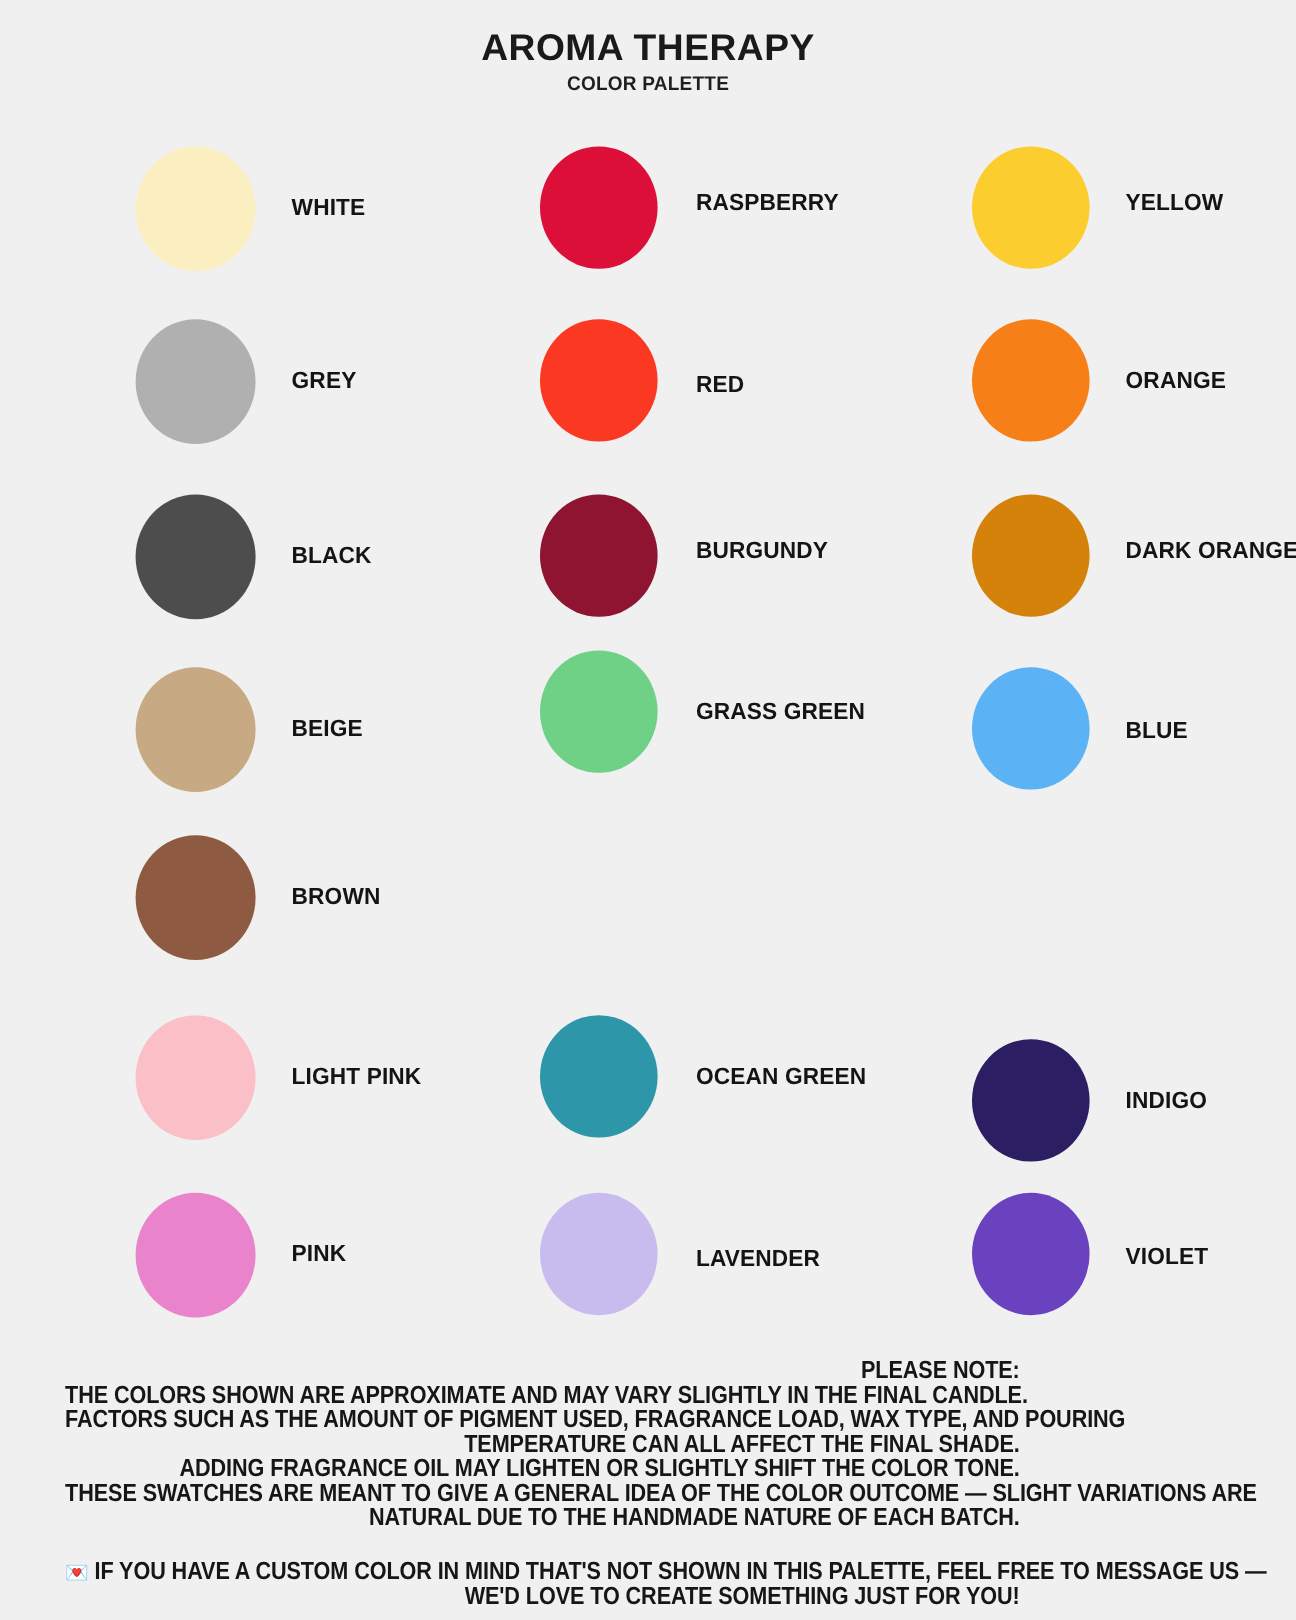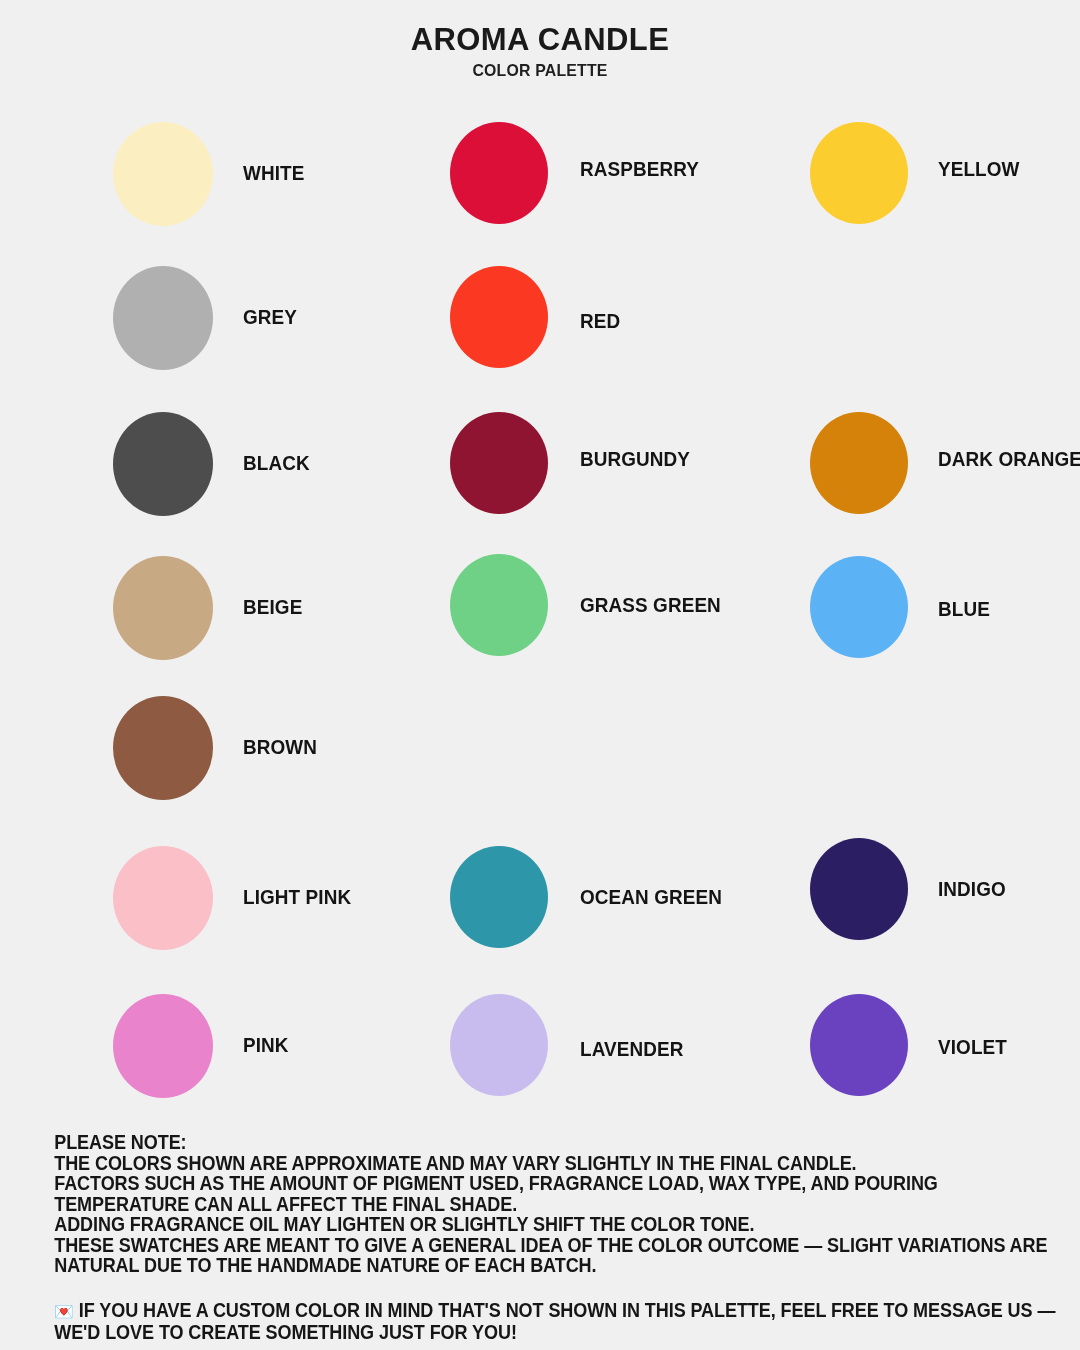--- a/index.html
+++ b/index.html
@@ -89,21 +89,21 @@
   .col-0 .swatch-label { left: 243px; }
   .col-1 .swatch-label { left: 240px; }
   .col-2 .swatch-label { left: 238px; }
 
   
   .footer {
     position: absolute;
     left: 0;
     top: 1132px;
     width: 904px;
-    text-align: left;
+    text-align: right;
   }
   .note-line {
     font-size: 20.5px;
     font-weight: bold;
     color: #161616;
     line-height: 20.5px;
     letter-spacing: -0.1px;
     transform: scaleX(0.88);
     white-space: nowrap;
   }
@@ -115,21 +115,21 @@
     display: inline-block;
     font-size: 18px;
     line-height: 18px;
     vertical-align: -1px;
   }
 </style>
 </head>
 <body>
 
 <div class="header">
-  <h1 class="title">AROMA CANDLE</h1>
+  <h1 class="title">AROMA THERAPY</h1>
   <div class="subtitle">COLOR PALETTE</div>
 </div>
 
 <div class="palette" id="palette">
     <div class="col col-0">
       <div class="swatch-row" style="top: 0px;">
         <div class="dot" style="background: rgb(251, 239, 194); top: 0px;"></div>
         <div class="swatch-label" style="top: 42px;">WHITE</div>
       </div>
       <div class="swatch-row" style="top: 144px;">
@@ -163,47 +163,51 @@
         <div class="swatch-label" style="top: 38px;">RASPBERRY</div>
       </div>
       <div class="swatch-row" style="top: 144px;">
         <div class="dot" style="background: rgb(251, 56, 34); top: 0px;"></div>
         <div class="swatch-label" style="top: 46px;">RED</div>
       </div>
       <div class="swatch-row" style="top: 290px;">
         <div class="dot" style="background: rgb(142, 20, 49); top: 0px;"></div>
         <div class="swatch-label" style="top: 38px;">BURGUNDY</div>
       </div>
-      <div class="swatch-row" style="top: 432px;">
+      <div class="swatch-row" style="top: 420px;">
         <div class="dot" style="background: rgb(110, 209, 134); top: 0px;"></div>
         <div class="swatch-label" style="top: 42px;">GRASS GREEN</div>
       </div>
       <div class="swatch-row" style="top: 724px;">
         <div class="dot" style="background: rgb(45, 150, 168); top: 0px;"></div>
         <div class="swatch-label" style="top: 42px;">OCEAN GREEN</div>
       </div>
       <div class="swatch-row" style="top: 872px;">
         <div class="dot" style="background: rgb(200, 188, 239); top: 0px;"></div>
         <div class="swatch-label" style="top: 46px;">LAVENDER</div>
       </div>
     </div>
     <div class="col col-2">
       <div class="swatch-row" style="top: 0px;">
         <div class="dot" style="background: rgb(252, 205, 47); top: 0px;"></div>
         <div class="swatch-label" style="top: 38px;">YELLOW</div>
       </div>
+      <div class="swatch-row" style="top: 144px;">
+        <div class="dot" style="background: rgb(247, 127, 23); top: 0px;"></div>
+        <div class="swatch-label" style="top: 42px;">ORANGE</div>
+      </div>
       <div class="swatch-row" style="top: 290px;">
         <div class="dot" style="background: rgb(212, 130, 10); top: 0px;"></div>
         <div class="swatch-label" style="top: 38px;">DARK ORANGE</div>
       </div>
       <div class="swatch-row" style="top: 434px;">
         <div class="dot" style="background: rgb(91, 179, 245); top: 0px;"></div>
         <div class="swatch-label" style="top: 44px;">BLUE</div>
       </div>
-      <div class="swatch-row" style="top: 716px;">
+      <div class="swatch-row" style="top: 744px;">
         <div class="dot" style="background: rgb(43, 30, 98); top: 0px;"></div>
         <div class="swatch-label" style="top: 42px;">INDIGO</div>
       </div>
       <div class="swatch-row" style="top: 872px;">
         <div class="dot" style="background: rgb(106, 66, 192); top: 0px;"></div>
         <div class="swatch-label" style="top: 44px;">VIOLET</div>
       </div>
     </div>
   </div>
 

